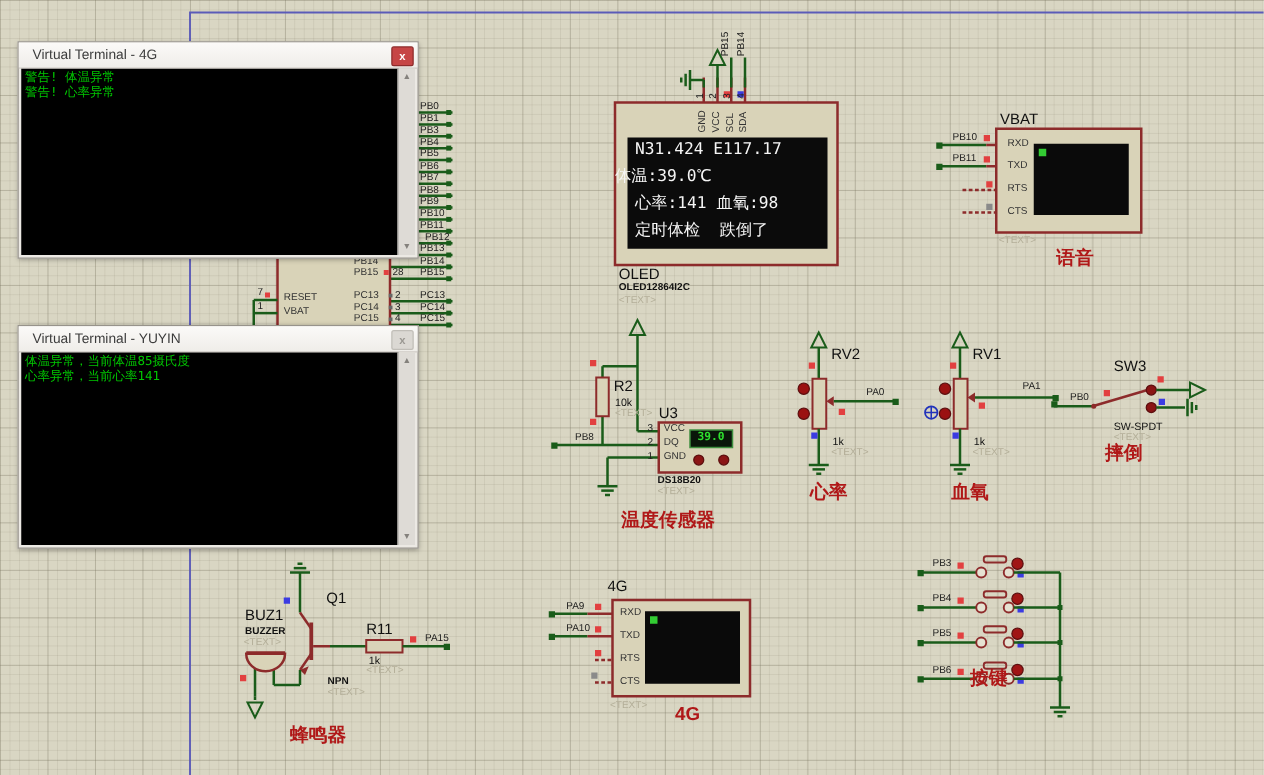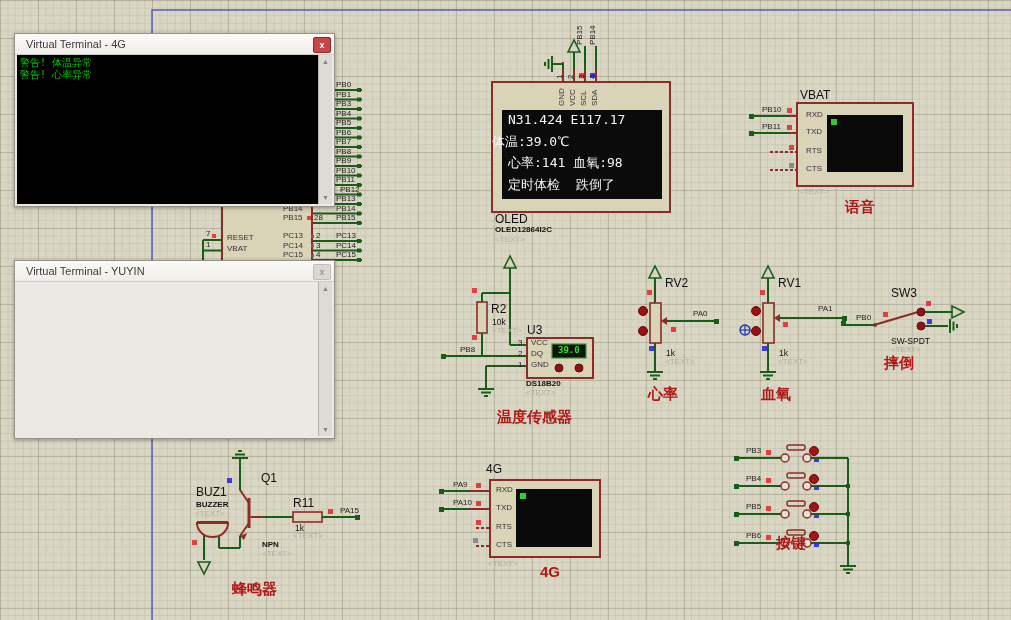--- a/index.html
+++ b/index.html
@@ -320,20 +320,26 @@
       <span class="vt-arrow" style="top:1px">▲</span>
       <span class="vt-arrow" style="bottom:1px">▼</span>
     </div>
   </div>
 
   <div class="vterm" style="left:14px;top:260px;width:319px;height:177px">
     <div class="vt-title">
       <span>Virtual Terminal - YUYIN</span>
       <span class="vt-close gray">x</span>
     </div>
+    <div class="vt-screen">
+        <div id="vt2-lines">
+          <div class="term-line">体温异常，当前体温85摄氏度</div>
+          <div class="term-line">心率异常，当前心率141</div>
+        </div>
+      </div>
     <div class="vt-scroll">
       <span class="vt-arrow" style="top:1px">▲</span>
       <span class="vt-arrow" style="bottom:1px">▼</span>
     </div>
   </div>
 <div class="lab wlbl" style="left: 336px; top: 81px;">PB0</div>
     <div class="lab wlbl" style="left: 336px; top: 90.5px;">PB1</div>
     <div class="lab wlbl" style="left: 336px; top: 100px;">PB3</div>
     <div class="lab wlbl" style="left: 336px; top: 109.5px;">PB4</div>
     <div class="lab wlbl" style="left: 336px; top: 119px;">PB5</div>

